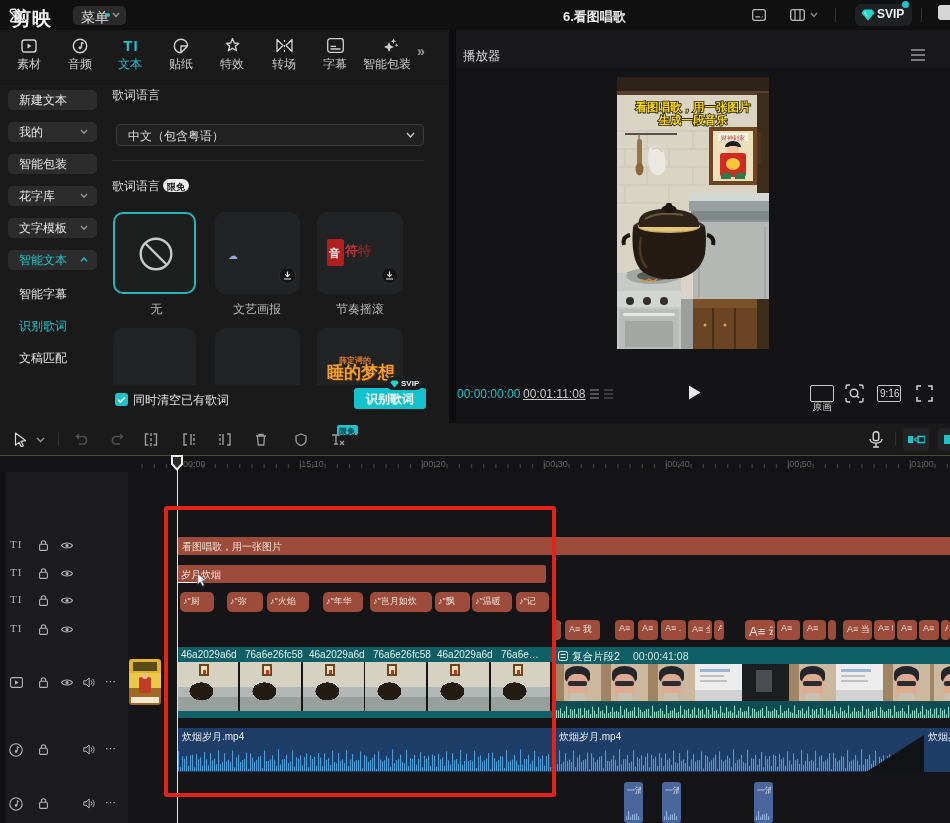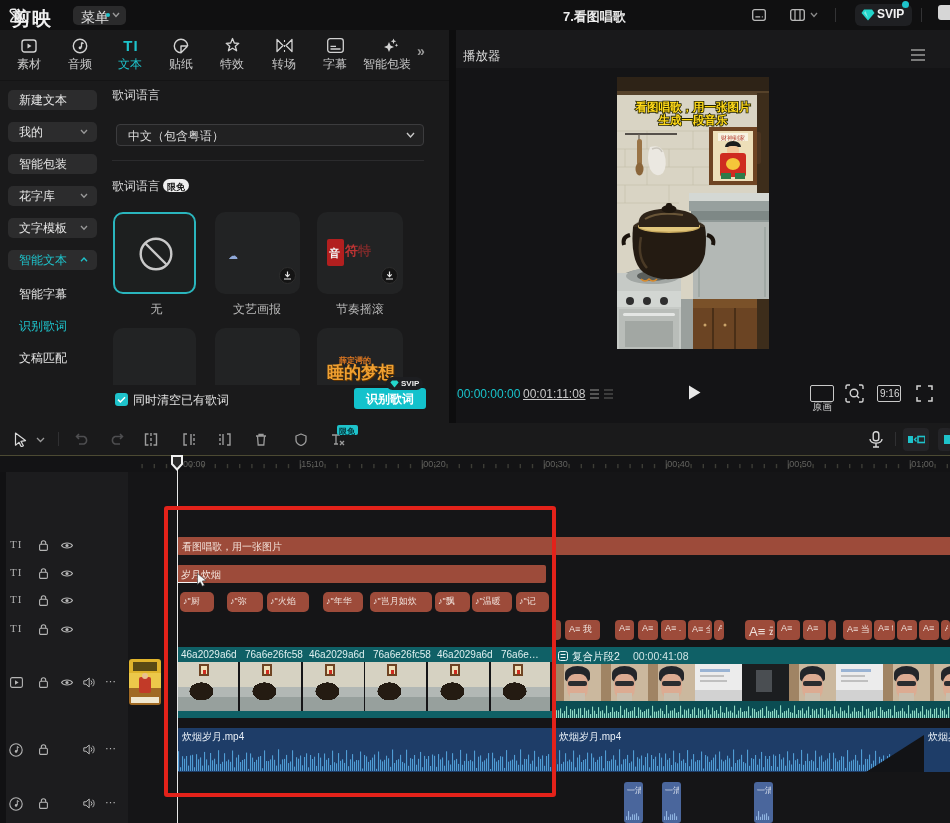--- a/index.html
+++ b/index.html
@@ -14,21 +14,21 @@
       <path d="M2.2 3.4 Q2.2 1.2 4.4 1.2 L7.2 1.2 L14.8 12 Q16 13.8 14 13.8 L11.6 13.8 Z" stroke="#e9e9e9" stroke-width="1.5" fill="none" stroke-linejoin="round"></path>
       <path d="M14.6 1.2 Q16.4 1.2 15.2 3 L9.2 11.4 M7.6 13.8 L4 13.8 Q2 13.8 3.2 12 L5.6 8.6" stroke="#e9e9e9" stroke-width="1.5" fill="none" stroke-linejoin="round"></path>
     </svg>
 <div class="abs" style="left:12px;top:6px;color:#f0f0f0;font-size:19px;font-weight:bold;letter-spacing:1px;font-family:Liberation Mono, monospace;">剪映</div>
 <div class="abs" style="left:73px;top:6px;width:53px;height:19px;background:#2b2b2c;border-radius:5px;"></div>
 <div class="abs" style="left:81px;top:9px;color:#e4e4e4;font-size:14px;">菜单</div>
 <div class="abs" style="left:106px;top:13px;width:4px;height:4px;border-radius:50%;background:#1ec3cb;"></div>
 <svg class="abs" style="left:112px;top:12px" width="8" height="6" viewBox="0 0 8 6">
       <path d="M1 1 L4 4.4 L7 1" stroke="#9a9a9a" stroke-width="1.4" fill="none"></path>
     </svg>
-<div class="abs" style="left:563px;top:8px;color:#ececec;font-size:13px;font-weight:bold;">7.看图唱歌</div>
+<div class="abs" style="left:563px;top:8px;color:#ececec;font-size:13px;font-weight:bold;">6.看图唱歌</div>
 <svg class="abs" style="left:752px;top:9px" width="14" height="12" viewBox="0 0 14 12">
       <rect x="0.7" y="0.7" width="12.6" height="10.6" rx="2" stroke="#b9b9b9" stroke-width="1.3" fill="none"></rect>
       <path d="M3.4 7.8 H8.2 M9.8 7.8 H10.8" stroke="#b9b9b9" stroke-width="1.3"></path>
     </svg>
 <svg class="abs" style="left:790px;top:9px" width="15" height="12" viewBox="0 0 15 12">
       <rect x="0.7" y="0.7" width="13.6" height="10.6" rx="2" stroke="#b9b9b9" stroke-width="1.3" fill="none"></rect>
       <path d="M5 1 V11 M10 1 V11" stroke="#b9b9b9" stroke-width="1.2"></path>
     </svg>
 <svg class="abs" style="left:810px;top:12px" width="8" height="6" viewBox="0 0 8 6">
       <path d="M1 1 L4 4.4 L7 1" stroke="#8a8a8a" stroke-width="1.3" fill="none"></path>

